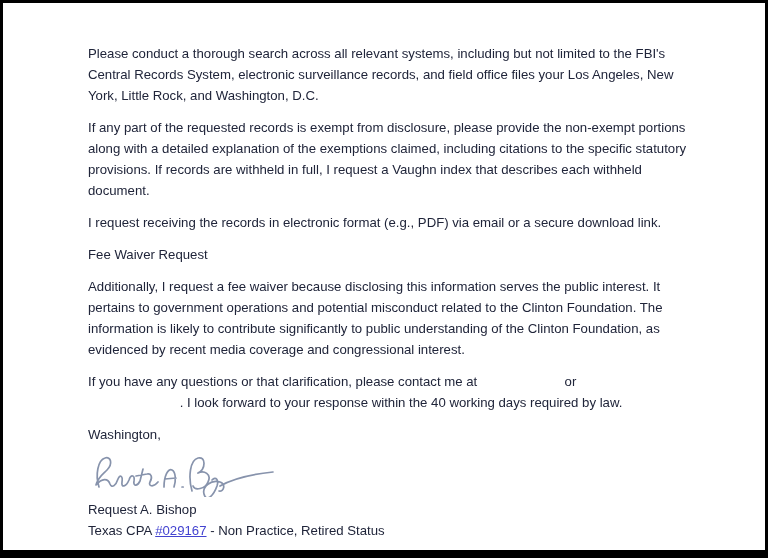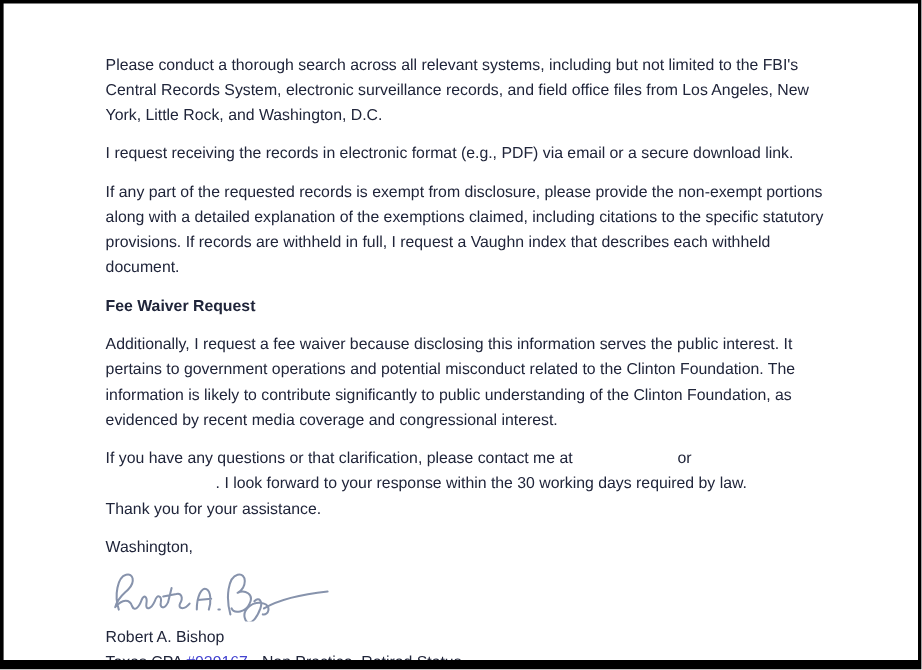--- a/index.html
+++ b/index.html
@@ -22,21 +22,21 @@
     padding: 40px 70px 0 85px;
     font-family: "Liberation Sans", sans-serif;
     font-size: 13.2px;
     line-height: 21px;
     color: #20253a;
   }
   .para {
     margin: 0 0 11px 0;
   }
   .heading {
-    font-weight: bold;
+    font-weight: normal;
     margin: 0 0 11px 0;
   }
   .redaction-gap {
     display: inline-block;
     height: 1px;
   }
   .gap-phone { width: 80px; }
   .gap-email { width: 88px; }
   .closing {
     margin: 0 0 2px 0;
@@ -54,56 +54,55 @@
     text-decoration: underline;
     cursor: pointer;
   }
 </style>
 </head>
 <body>
 
 <div class="frame">
   <div class="content">
 
-    <p class="para">Please conduct a thorough search across all relevant systems, including but not limited to the FBI's Central Records System, electronic surveillance records, and field office files from Los Angeles, New York, Little Rock, and Washington, D.C.</p>
+    <p class="para">Please conduct a thorough search across all relevant systems, including but not limited to the FBI's Central Records System, electronic surveillance records, and field office files your Los Angeles, New York, Little Rock, and Washington, D.C.</p>
+
+    <p class="para">If any part of the requested records is exempt from disclosure, please provide the non-exempt portions along with a detailed explanation of the exemptions claimed, including citations to the specific statutory provisions. If records are withheld in full, I request a Vaughn index that describes each withheld document.</p>
 
     <p class="para">I request receiving the records in electronic format (e.g., PDF) via email or a secure download link.</p>
-
-    <p class="para">If any part of the requested records is exempt from disclosure, please provide the non-exempt portions along with a detailed explanation of the exemptions claimed, including citations to the specific statutory provisions. If records are withheld in full, I request a Vaughn index that describes each withheld document.</p>
 
     <p class="heading">Fee Waiver Request</p>
 
     <p class="para">Additionally, I request a fee waiver because disclosing this information serves the public interest. It pertains to government operations and potential misconduct related to the Clinton Foundation. The information is likely to contribute significantly to public understanding of the Clinton Foundation, as evidenced by recent media coverage and congressional interest.</p>
 
     <p class="para">
       <span>If you have any questions or that clarification, please contact me at</span>
       <span class="redaction-gap gap-phone"></span>
       <span>or</span><br>
       <span class="redaction-gap gap-email"></span>
-      <span>. I look forward to your response within the 30 working days required by law.</span><br>
-      <span>Thank you for your assistance.</span>
+      <span>. I look forward to your response within the 40 working days required by law.</span><br>
     </p>
 
     <p class="closing">Washington,</p>
 
     <div class="signature-wrap">
       <svg width="185" height="50" viewBox="0 0 185 50">
         <g fill="none" stroke="#8793ac" stroke-width="1.7" stroke-linecap="round" stroke-linejoin="round">
 
           <path d="M7,40 C3,28 6,13 13,11 C19,9 21,17 15,23 C11,27 6,30 4,38 C10,31 16,31 18,37 C20,42 24,38 26,32 C28,27 31,29 30,35 C29,41 34,40 37,33 C39,27 43,28 42,34 C41,39 45,40 48,34 L51,22 M44,29 L55,27 C59,26 61,30 58,35 C56,39 61,41 66,35"></path>
 
           <path d="M72,40 C72,29 76,21 80,23 C84,25 84,34 82,40 M73,32 L84,31 M90,40 l1.2,0"></path>
 
           <path d="M100,44 C96,30 98,13 106,11 C114,9 114,22 106,26 C112,23 120,27 116,35 C113,42 103,44 101,39 M120,33 C124,29 127,33 125,39 C121,50 114,55 112,47 C110,40 119,32 128,35 C134,37 132,45 127,44"></path>
 
           <path d="M128,39 C142,31 162,27 181,25"></path>
         </g>
       </svg>
     </div>
 
-    <p class="sig-line">Robert A. Bishop</p>
+    <p class="sig-line">Request A. Bishop</p>
 
     <p class="sig-line">
       <span>Texas CPA </span><a class="cpa-link">#029167</a><span> - Non Practice, Retired Status</span>
     </p>
 
   </div>
 </div>
 
 </body></html>

